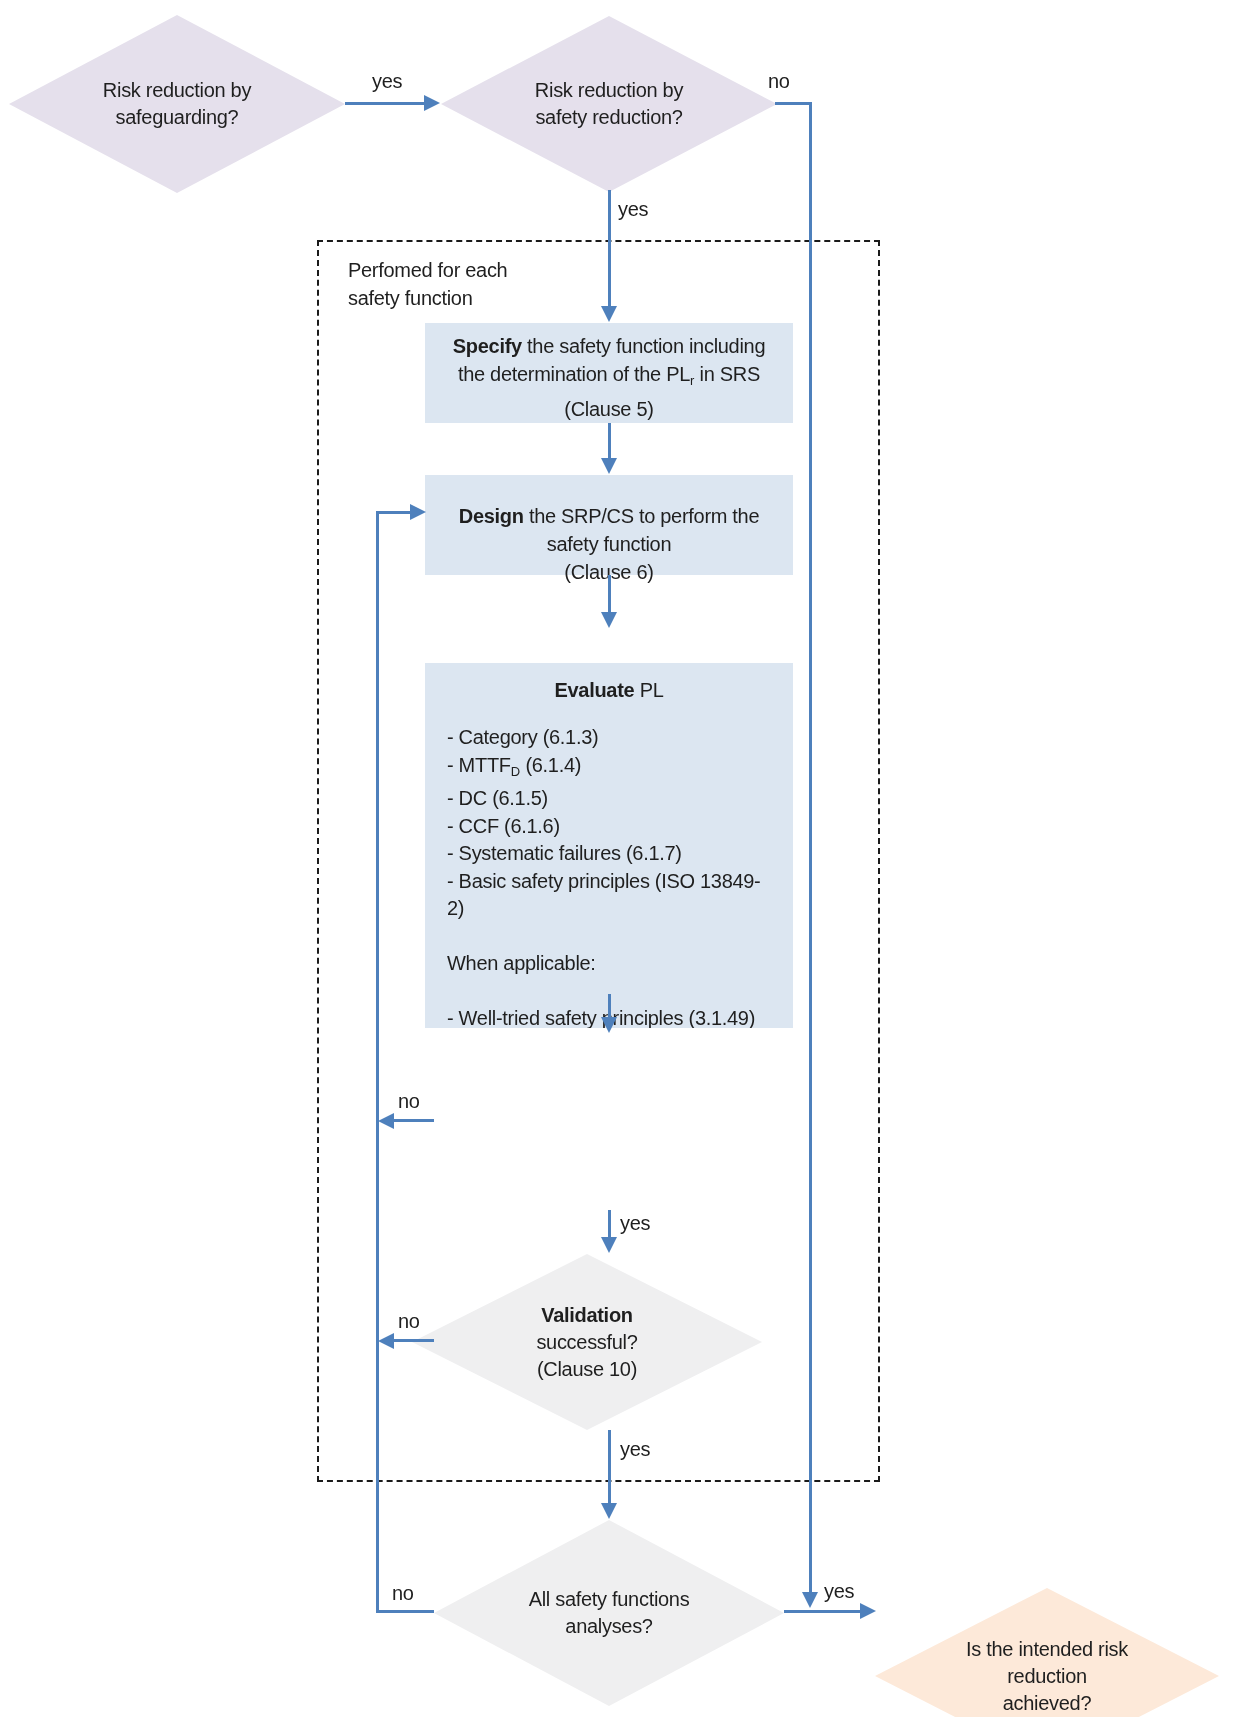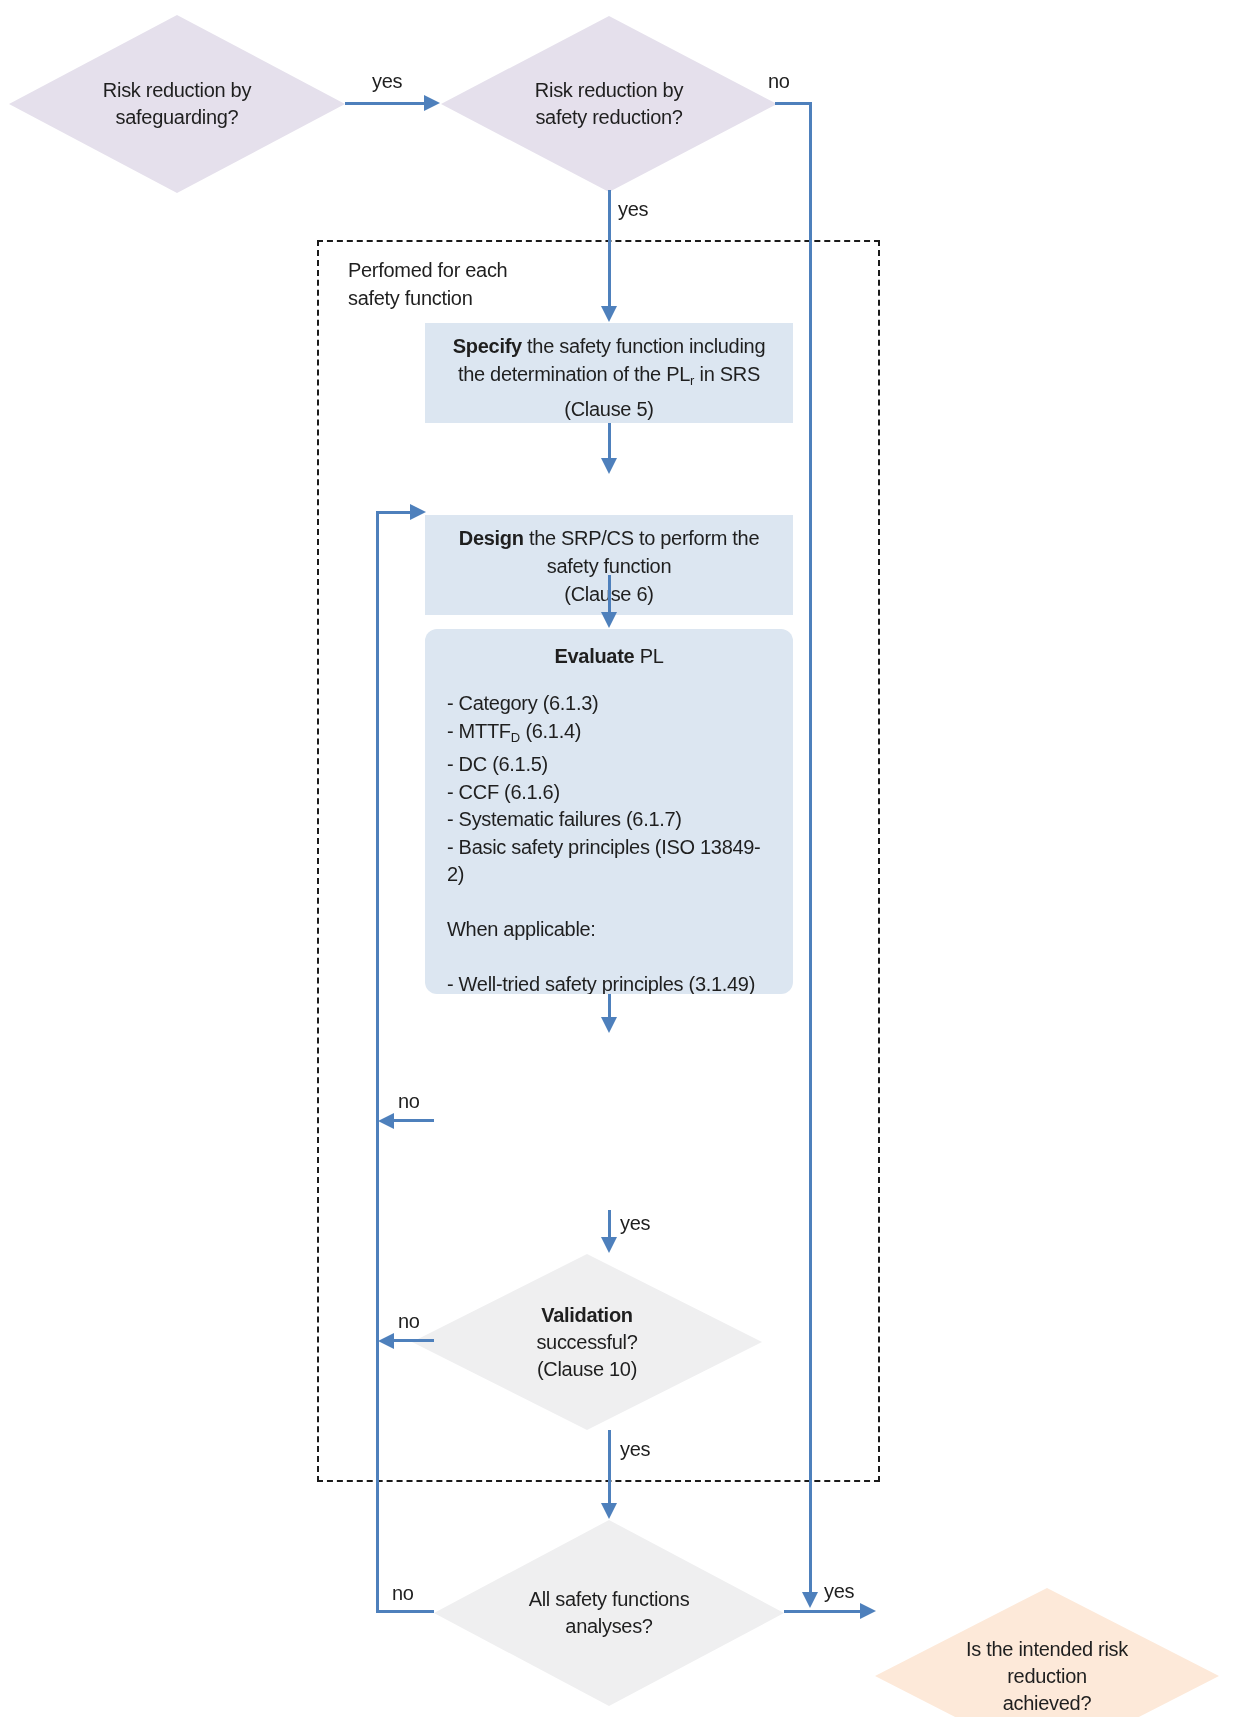--- a/index.html
+++ b/index.html
@@ -28,21 +28,21 @@
   .arr{position:absolute;width:0;height:0;}
   .arr.right{border-top:8px solid transparent;border-bottom:8px solid transparent;border-left:16px solid var(--line);}
   .arr.left{border-top:8px solid transparent;border-bottom:8px solid transparent;border-right:16px solid var(--line);}
   .arr.down{border-left:8px solid transparent;border-right:8px solid transparent;border-top:16px solid var(--line);}
   .lbl{position:absolute;line-height:22px;white-space:nowrap;}
   .dashedbox{
     position:absolute;left:317px;top:240px;width:563px;height:1242px;
     border:2px dashed #1a1a1a;box-sizing:border-box;background:transparent;
   }
   .scopelabel{position:absolute;left:348px;top:256px;line-height:28px;white-space:nowrap;}
-  .evalbox{top:629px;height:365px;overflow:hidden;border-radius:12px;}
+  .evalbox{top:663px;height:365px;overflow:hidden;}
   .evalbox .title{padding-top:13px;line-height:28px;}
   .evallist{padding:20px 0 0 22px;text-align:left;line-height:27.5px;}
   .evallist div{white-space:nowrap;}
   .spacer{height:27.5px;}
 </style>
 </head>
 <body>
 
 <div class="stage">
 
@@ -65,21 +65,21 @@
       <div>safety reduction?</div>
     </div>
   </div>
 
   <div class="pbox" style="top:323px;height:100px;padding-top:9px;">
     <div><span class="b">Specify</span><span> the safety function including</span></div>
     <div><span>the determination of the PL</span><span class="sb">r</span><span> in SRS</span></div>
     <div>(Clause 5)</div>
   </div>
 
-  <div class="pbox" style="top:475px;height:100px;padding-top:9px;margin-top:40px;">
+  <div class="pbox" style="top:475px;height:100px;padding-top:27px;">
     <div><span class="b">Design</span><span> the SRP/CS to perform the</span></div>
     <div>safety function</div>
     <div>(Clause 6)</div>
   </div>
 
   <div class="pbox evalbox">
     <div class="title"><span class="b">Evaluate</span><span> PL</span></div>
     <div class="evallist">
       <div>- Category (6.1.3)</div>
       <div><span>- MTTF</span><span class="sb">D</span><span> (6.1.4)</span></div>

